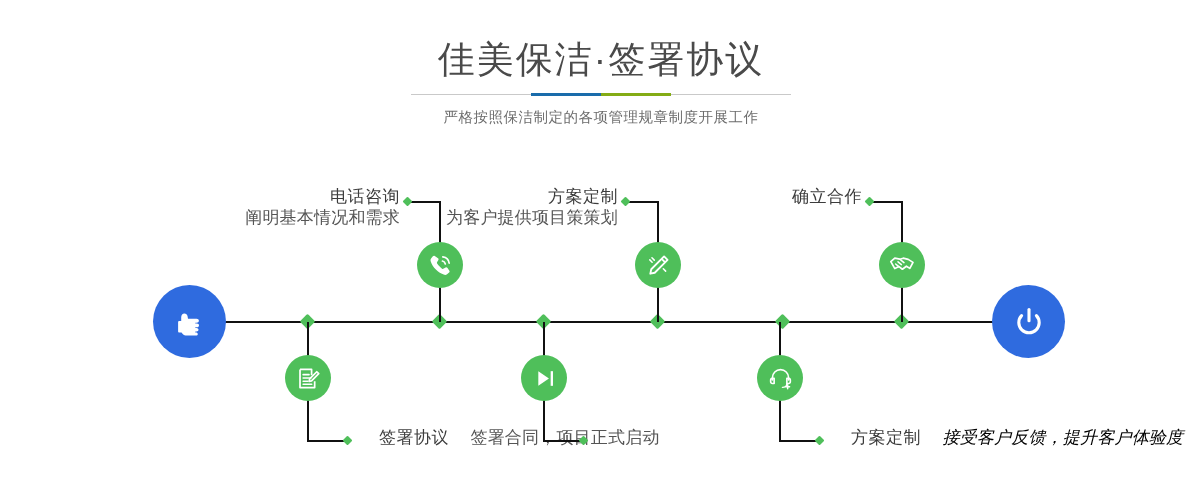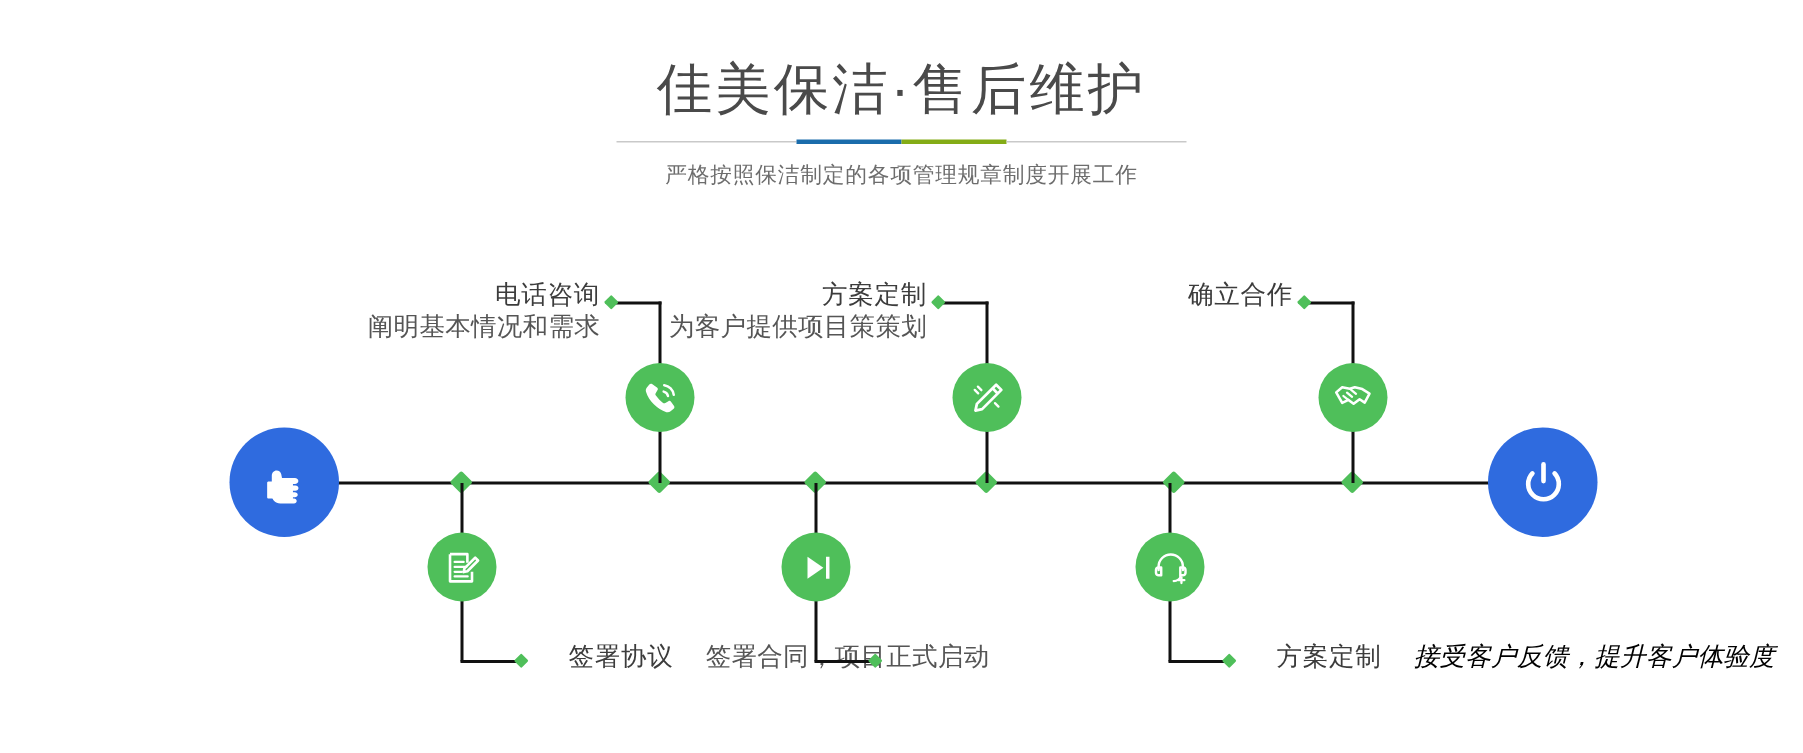--- a/index.html
+++ b/index.html
@@ -63,21 +63,21 @@
   .lbl.down{text-align:right;margin-left:24px;}
   .lbl.up .t{display:block;}
   .lbl.up .s{display:block;}
 </style>
 </head>
 <body>
 
 <div id="stage">
 
   <div class="hdr">
-    <div class="hdr-title">佳美保洁·售后维护</div>
+    <div class="hdr-title">佳美保洁·签署协议</div>
 
     <div class="hdr-rule">
       <span class="seg l" style="background: rgb(201, 201, 201);"></span>
       <span class="bar blue" style="background: rgb(26, 108, 171);"></span>
       <span class="bar green" style="background: rgb(132, 172, 22);"></span>
       <span class="seg r" style="background: rgb(201, 201, 201);"></span>
     </div>
 
     <div class="hdr-sub">严格按照保洁制定的各项管理规章制度开展工作</div>
   </div>

